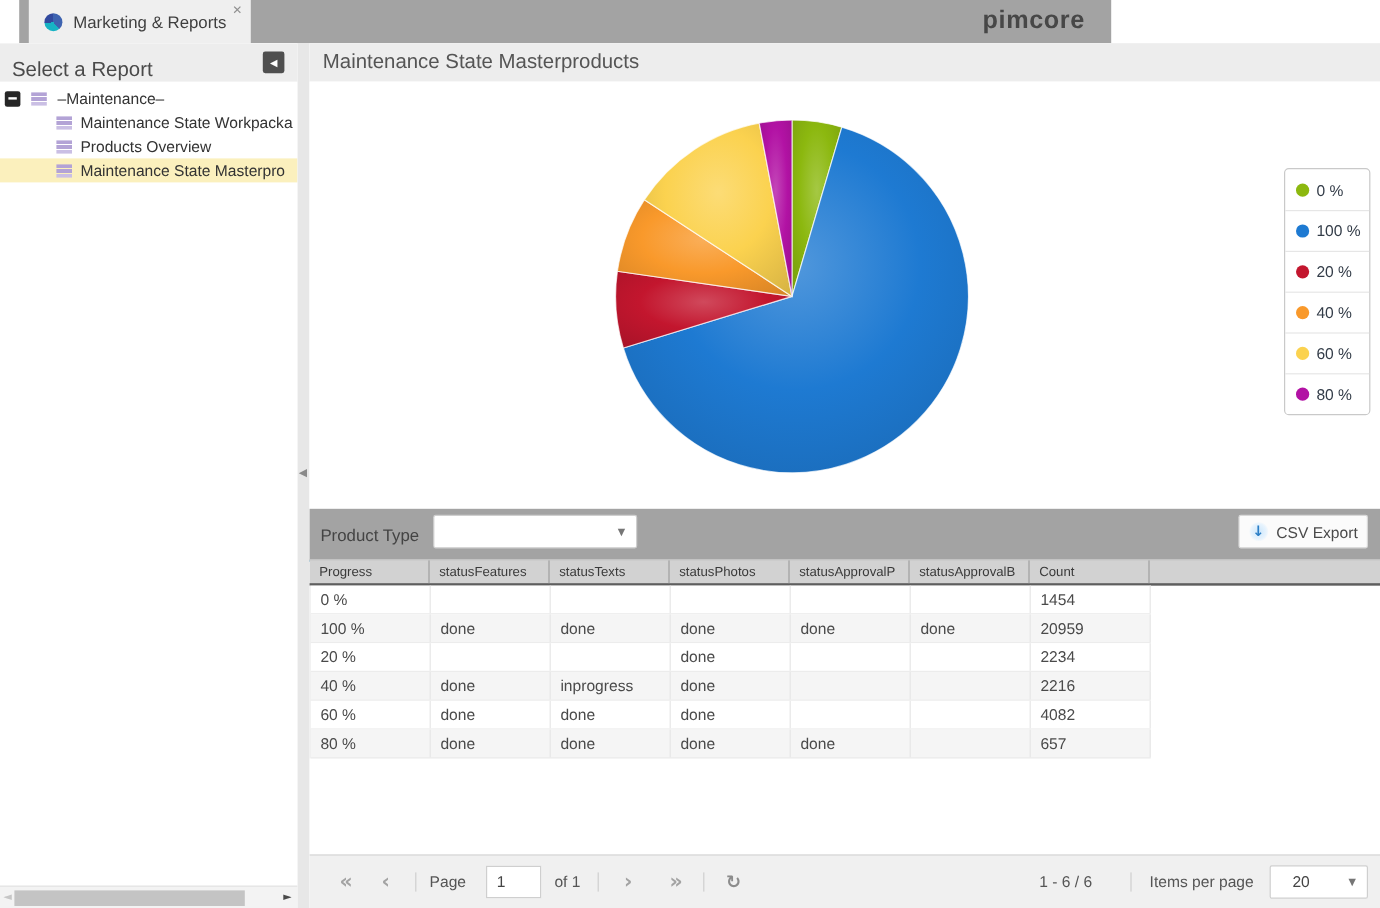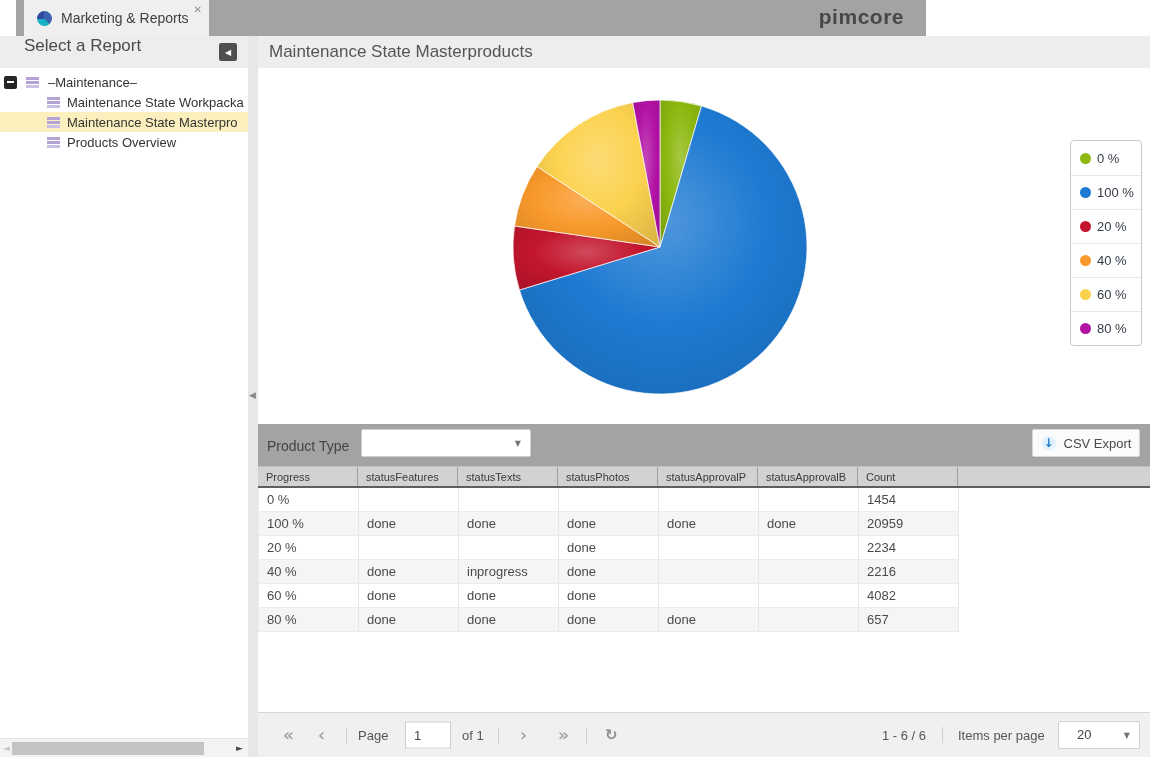--- a/index.html
+++ b/index.html
@@ -10,21 +10,21 @@
   
   .tabbar { position:absolute; left:16px; top:0; width:910px; height:36px; background:#a3a3a3; }
   .tab { position:absolute; left:8px; top:0; width:185px; height:36px; background:#efefef; display:flex; align-items:center; padding-left:13px; cursor:pointer; }
   .tab-icon { width:15px; height:15px; border-radius:50%; background:conic-gradient(from 0deg,#3d63b0 0 140deg,#17b3c4 140deg 262deg,#31499e 262deg 360deg); flex:0 0 auto; }
   .tab-title { margin-left:9px; font-size:14px; color:#3f3f3f; white-space:nowrap; }
   .tab-close { position:absolute; right:7px; top:4px; font-size:10px; font-weight:bold; color:#8f8f8f; cursor:pointer; }
   .logo { position:absolute; right:22px; top:5px; font-size:21px; font-weight:600; letter-spacing:.5px; color:#474747; }
 
   
   .sidebar { position:absolute; left:0; top:36px; width:248px; height:721px; background:#fff; overflow:hidden; }
-  .sb-header { position:relative; height:32px; background:#ededed; display:flex; align-items:flex-start; padding-left:24px; }
+  .sb-header { position:relative; height:32px; background:#ededed; display:flex; align-items:flex-end; padding-left:10px; }
   .sb-title { font-size:17px; color:#4a4a4a; }
   .sb-collapse { position:absolute; right:11px; top:7px; width:18px; height:18px; background:#4f4f4f; border-radius:2px; color:#fff; font-size:8px; display:flex; align-items:center; justify-content:center; cursor:pointer; }
   .tree { padding-top:4px; }
   .tree-row { position:relative; height:20px; display:flex; align-items:center; font-size:13px; color:#333; cursor:pointer; white-space:nowrap; overflow:hidden; }
   .tree-row.selected { background:#fbf0bd; }
   .expander { width:13px; height:13px; background:#262626; border-radius:2px; margin-left:4px; display:flex; align-items:center; justify-content:center; cursor:pointer; flex:0 0 auto; }
   .expander .minus { width:7px; height:2px; background:#fff; }
   .tree-icon { width:13px; height:11px; flex:0 0 auto;
     background:linear-gradient(180deg,#b3a3d6 0 3px,rgba(0,0,0,0) 3px 4px,#b3a3d6 4px 7px,rgba(0,0,0,0) 7px 8px,#cabfe4 8px 11px); }
   .tree-row.root .tree-icon { margin-left:9px; }
@@ -105,27 +105,27 @@
           <span class="minus"></span>
         </span>
       <span class="tree-icon"></span>
       <span class="tree-label">–Maintenance–</span>
     </div>
     <div>
         <div class="tree-row child">
           <span class="tree-icon"></span>
           <span class="tree-label">Maintenance State Workpacka</span>
         </div>
+        <div class="tree-row child">
+          <span class="tree-icon"></span>
+          <span class="tree-label">Products Overview</span>
+        </div>
         <div class="tree-row child selected">
           <span class="tree-icon"></span>
           <span class="tree-label">Maintenance State Masterpro</span>
-        </div>
-        <div class="tree-row child">
-          <span class="tree-icon"></span>
-          <span class="tree-label">Products Overview</span>
         </div>
       </div>
   </div>
   <div class="sb-scroll">
     <span class="arrow-left glyph">◄</span>
     <span class="sb-thumb"></span>
     <span class="arrow-right glyph">►</span>
   </div>
 </div>
 
@@ -292,21 +292,21 @@
     <span class="pg pg-btn glyph" style="left:60px">‹</span>
     <span class="pg pg-sep" style="left:88px"></span>
     <span class="pg pg-text" style="left:100px">Page</span>
     <input class="pg-input" value="1" style="">
     <span class="pg pg-text" style="left:204px">of 1</span>
     <span class="pg pg-sep" style="left:240px"></span>
     <span class="pg pg-btn glyph" style="left:262px">›</span>
     <span class="pg pg-btn glyph" style="left:300px">»</span>
     <span class="pg pg-sep" style="left:328px"></span>
     <span class="pg pg-refresh glyph" style="left:347px">↻</span>
-    <span class="pg pg-text" style="left:624px">1 - 6 / 6</span>
+    <span class="pg pg-text" style="left:608px">1 - 6 / 6</span>
     <span class="pg pg-sep" style="left:684px"></span>
     <span class="pg pg-text" style="left:700px">Items per page</span>
     <div class="selectbox ipp-select">
       <span class="sel-val">20</span>
       <span class="sel-arrow glyph">▼</span>
     </div>
   </div>
 </div>
 
 </body></html>

